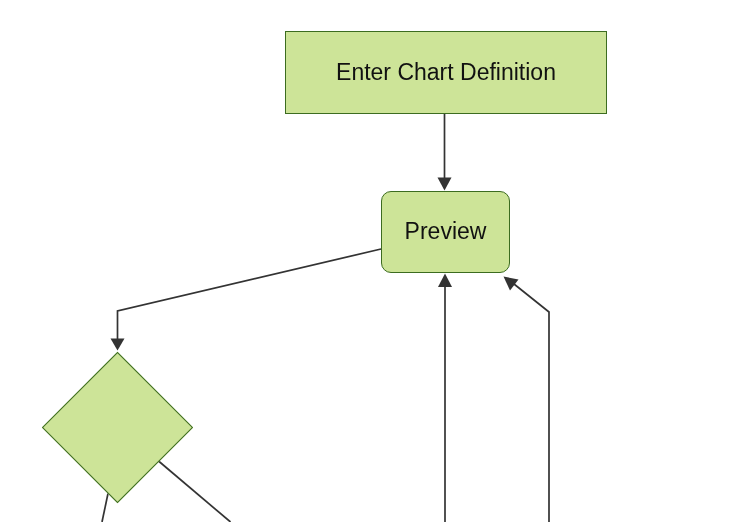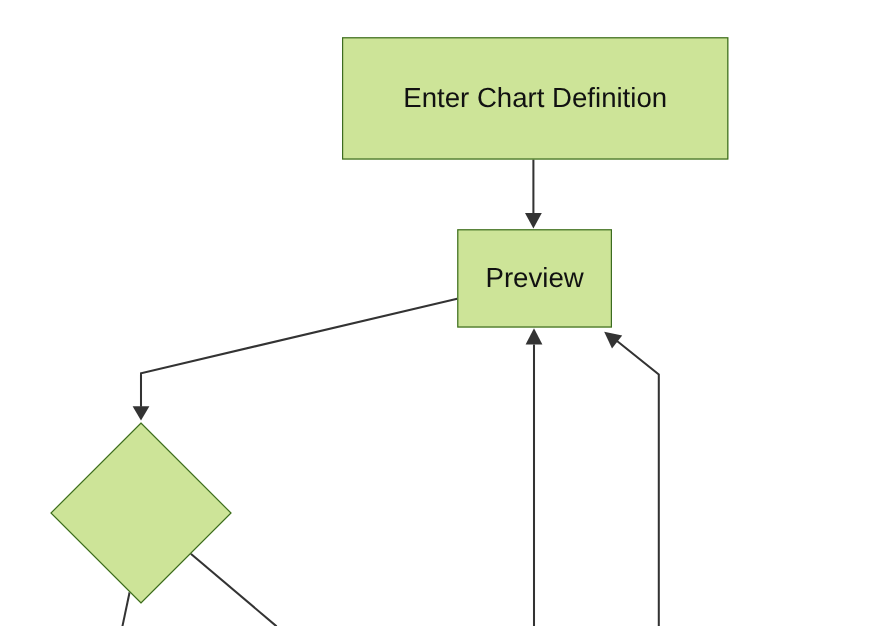--- a/index.html
+++ b/index.html
@@ -41,28 +41,28 @@
     justify-content: center;
     color: var(--text, #111111);
     font-size: 23px;
     line-height: 1.2;
     white-space: nowrap;
   }
   .node-rect {
     left: 285px;
     top: 31px;
     width: 322px;
-    height: 102px;
+    height: 83px;
   }
   .node-rounded {
     left: 381px;
     top: 191px;
     width: 129px;
     height: 82px;
-    border-radius: 0;
+    border-radius: 10px;
   }
   .diamond-shape {
     position: absolute;
     box-sizing: border-box;
     left: 64px;
     top: 373.5px;
     width: 107px;
     height: 107px;
     background: var(--node-fill, #cde498);
     border: 1.8px solid var(--node-border, #3c6c20);

